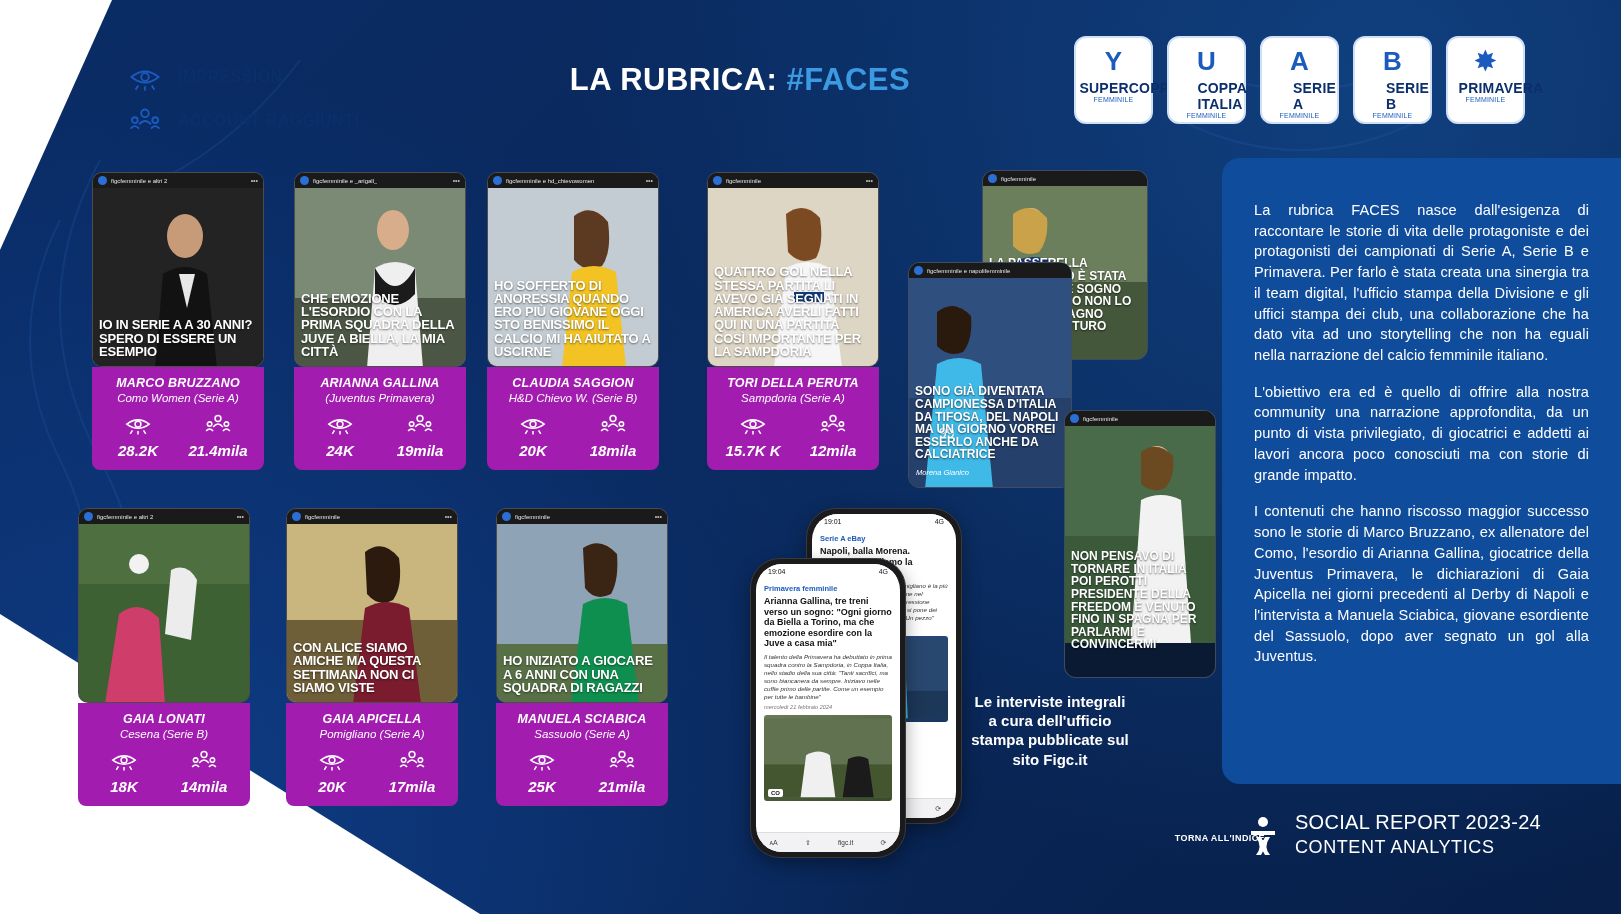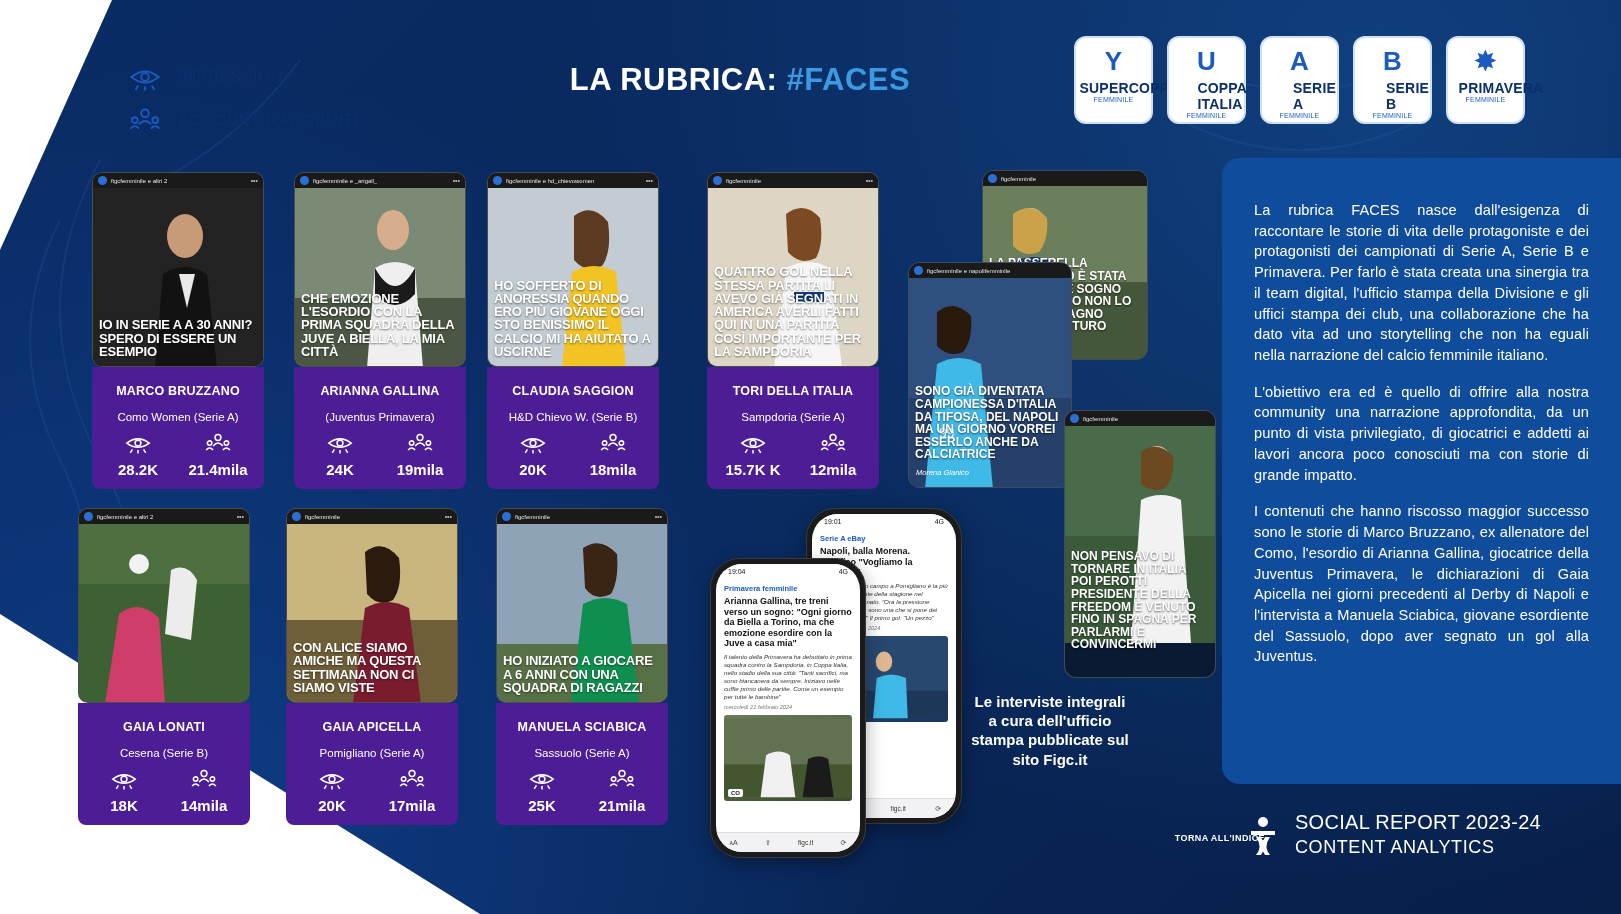--- a/index.html
+++ b/index.html
@@ -74,25 +74,25 @@
   .phone .bar .nm { font-size: 6px; color: #e9e9e9; white-space: nowrap; overflow: hidden; }
   .phone .bar .dots { margin-left: auto; font-size: 7px; color: #bbb; }
   .phone .img { position: absolute; inset: 15px 0 0 0; }
   .phone .cap {
     position: absolute; left: 6px; right: 6px; bottom: 8px;
     font-size: 13px; font-weight: bold; line-height: 1.02;
     text-transform: uppercase; letter-spacing: -.2px;
     text-shadow: 0 1px 2px rgba(0,0,0,.5);
   }
   .cardinfo {
-    background: #4c1d95; border-radius: 0 0 8px 8px;
-    padding: 17px 6px 11px; text-align: center;
+    background: #a21caf; border-radius: 0 0 8px 8px;
+    padding: 9px 6px 11px; text-align: center; font-style: italic;
   }
   .cardinfo .nm { font-size: 12.5px; font-weight: bold; letter-spacing: .2px; }
-  .cardinfo .tm { font-size: 11.5px; margin-top: 13px; }
+  .cardinfo .tm { font-size: 11.5px; margin-top: 2px; }
   .statrow { display: flex; justify-content: space-around; margin-top: 9px; }
   .statcol { display: flex; flex-direction: column; align-items: center; gap: 4px; width: 50%; }
   .statcol .v { font-size: 15px; font-weight: bold; text-align: right; }
   .statcol svg { width: 28px; height: 25px; }
   
   .cluster-phone {
     position: absolute; border-radius: 12px; overflow: hidden;
     background: #0a1a33; border: 1px solid rgba(255,255,255,.22);
   }
   .cluster-phone .bar { height: 15px; background: #1a1a1a; display: flex; align-items: center; padding: 0 5px; gap: 4px; }
@@ -382,21 +382,21 @@
         <rect width="172" height="180" fill="#ded6c5"></rect>
         <ellipse cx="96" cy="40" rx="16" ry="20" fill="#e3bb99"></ellipse>
         <path d="M78 26 q18 -14 34 4 q4 26 -4 40 q-16 8 -28 -6z" fill="#7c4a22"></path>
         <path d="M66 180 L78 80 q22 -12 44 0 L134 180z" fill="#f6f6f6"></path>
         <rect x="86" y="104" width="30" height="10" fill="#123a7a"></rect>
       </svg>
     </div>
     <div class="cap">QUATTRO GOL NELLA STESSA PARTITA LI AVEVO GIÀ SEGNATI IN AMERICA AVERLI FATTI QUI IN UNA PARTITA COSÌ IMPORTANTE PER LA SAMPDORIA</div>
   </div>
   <div class="cardinfo">
-    <div class="nm">TORI DELLA ITALIA</div>
+    <div class="nm">TORI DELLA PERUTA</div>
     <div class="tm">Sampdoria (Serie A)</div>
     <div class="statrow">
       <div class="statcol">
         <svg viewBox="0 0 40 34">
             <g fill="none" stroke="#ffffff" stroke-width="2.2">
               <path d="M4 15 q16 -12 32 0 q-16 12 -32 0z"></path>
               <circle cx="20" cy="15" r="4.2"></circle>
               <path d="M12 24 l-3 5 M20 25 l0 5 M28 24 l3 5"></path>
             </g>
           </svg>
@@ -633,21 +633,21 @@
     </div>
     <div class="browser-bar">
       <span>‹</span>
       <span>›</span>
       <span class="site-chip">figc.it</span>
       <span>⟳</span>
     </div>
   </div>
 </div>
 
-<div class="iphone" style="left:710px; top:558px; width:156px; height:300px;">
+<div class="iphone" style="left:750px; top:558px; width:156px; height:300px;">
   <div class="screen">
     <div class="status">
       <span>19:04</span>
       <span>4G</span>
     </div>
     <div class="art-kicker">Primavera femminile</div>
     <div class="art-title">Arianna Gallina, tre treni verso un sogno: "Ogni giorno da Biella a Torino, ma che emozione esordire con la Juve a casa mia"</div>
     <div class="art-body">Il talento della Primavera ha debuttato in prima squadra contro la Sampdoria, in Coppa Italia, nello stadio della sua città: "Tanti sacrifici, ma sono biancanera da sempre. Iniziavo nelle cuffie primo delle partite. Come un esempio per tutte le bambine"</div>
     <div class="art-date">mercoledì 21 febbraio 2024</div>
     <div class="art-photo" style="background:linear-gradient(160deg,#6b7c5a,#394a2c);">

